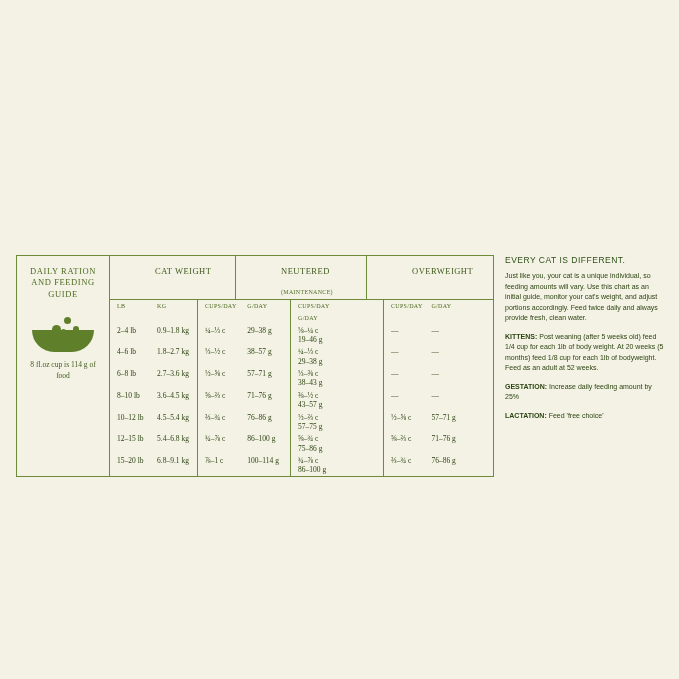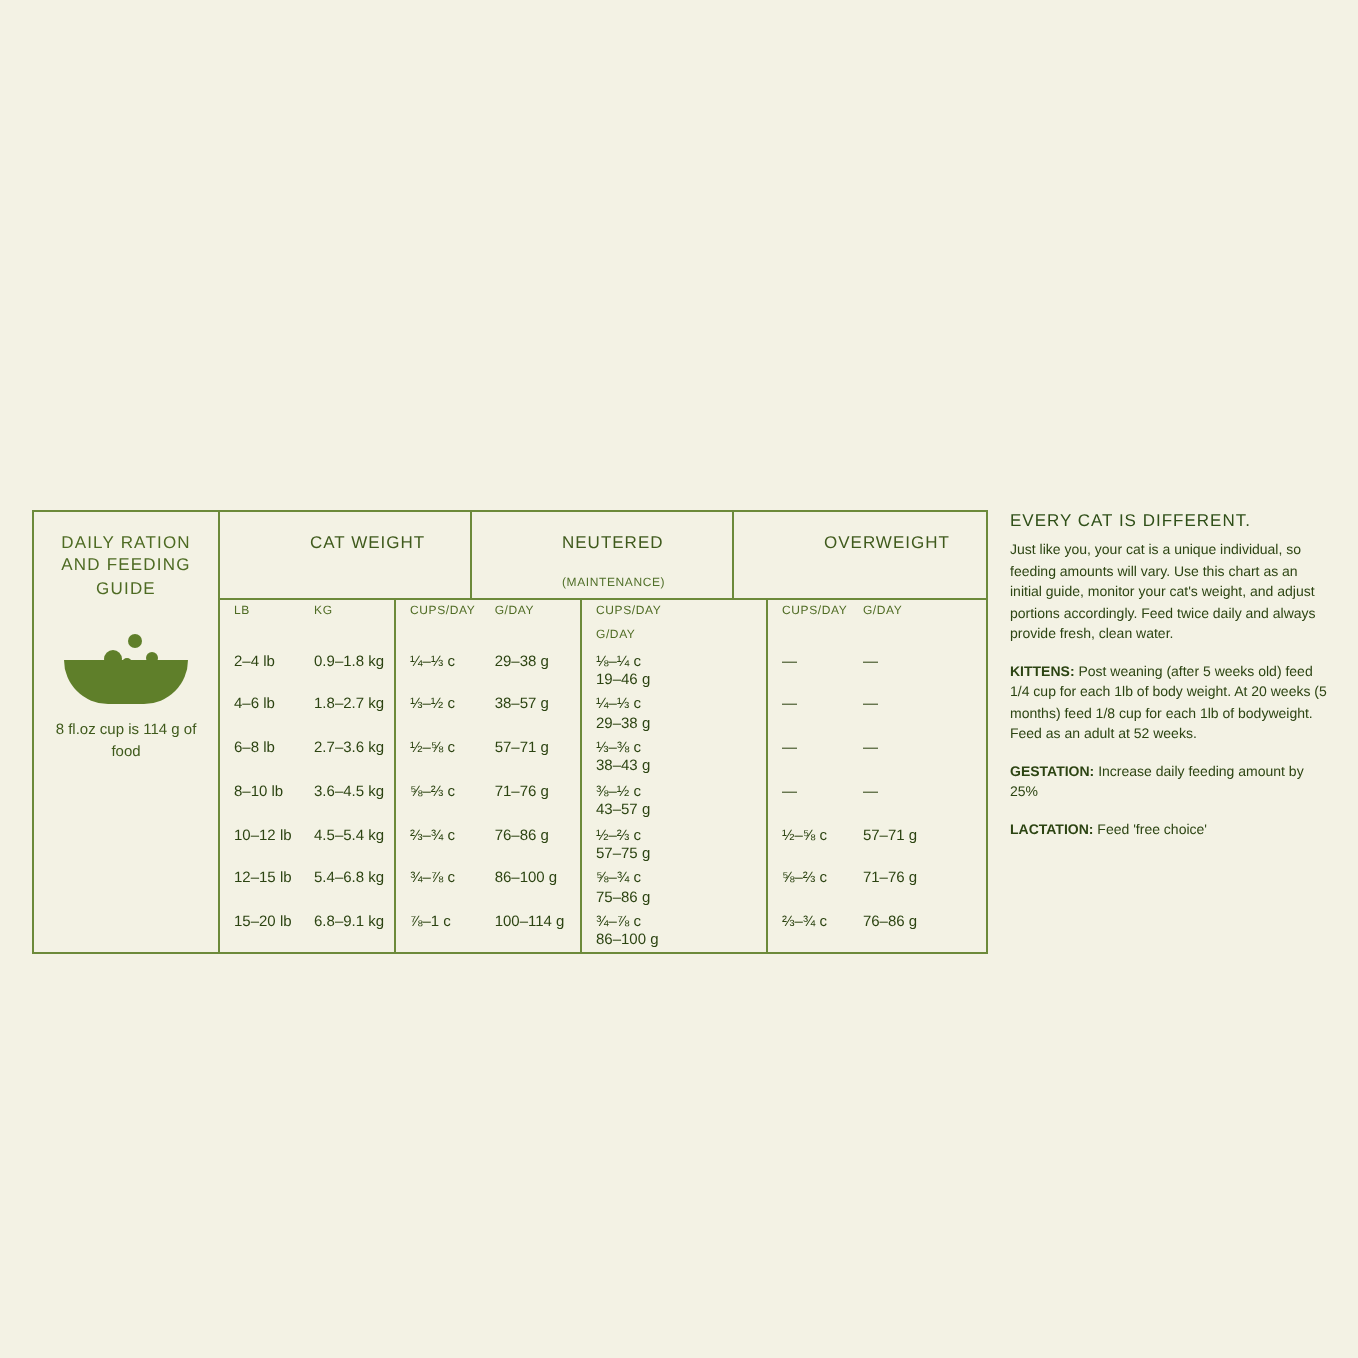--- a/index.html
+++ b/index.html
@@ -30,20 +30,21 @@
     align-items: flex-start;
   }
   
   .table-block {
     width: 478px;
     border: 1px solid #6c8a3a;
     box-sizing: border-box;
   }
   .table-main {
     display: flex;
+    font-family: Liberation Serif, serif;
   }
   .ration-cell {
     width: 116px;
     box-sizing: border-box;
     padding: 10px 8px 6px 8px;
     text-align: center;
     border-right: 1px solid #6c8a3a;
   }
   .ration-title {
     font-size: 8.5px;

